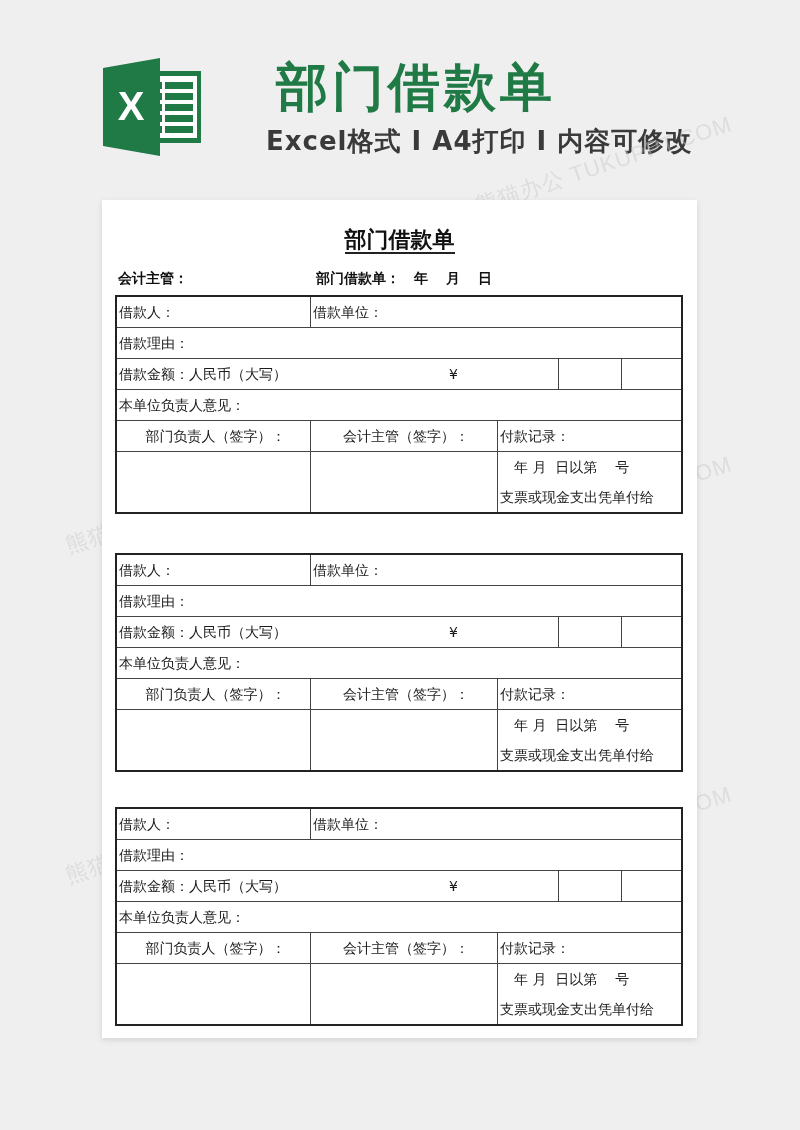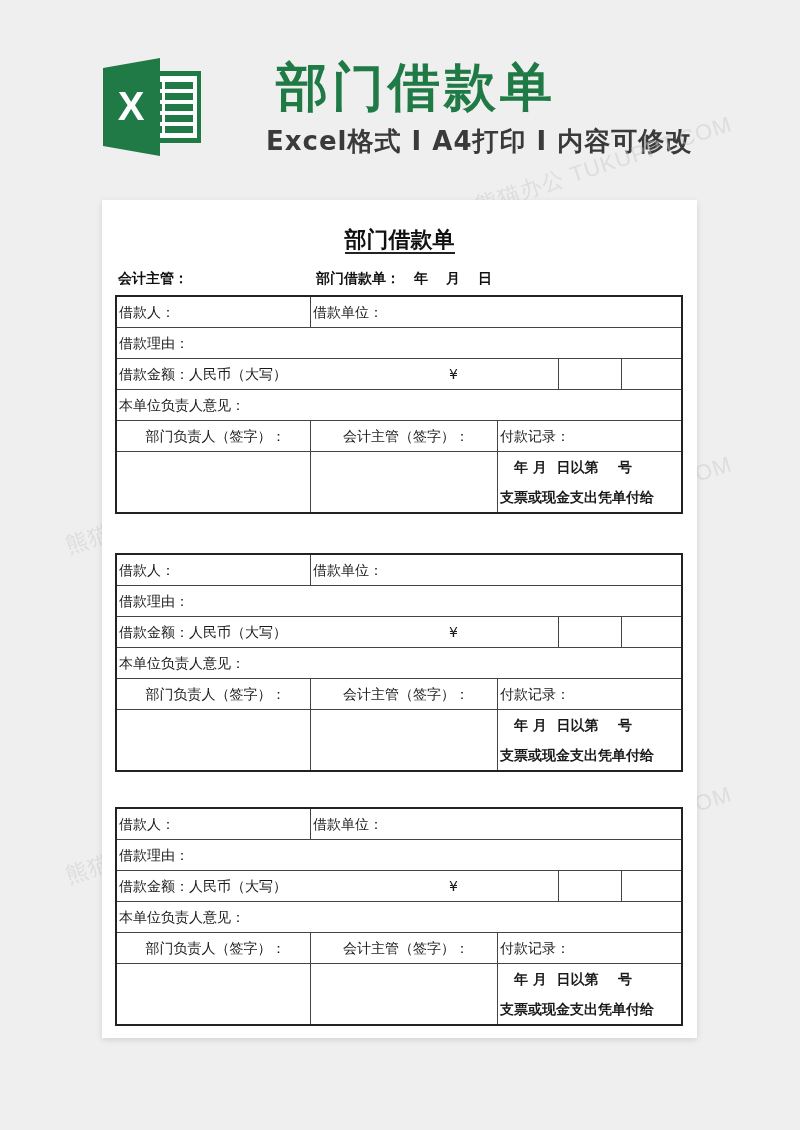--- a/index.html
+++ b/index.html
@@ -42,21 +42,21 @@
   .meta-left { left: 16px; }
   .meta-right { left: 214px; }
   .meta-right .date-part { margin-left: 14px; }
   .meta-right .date-part + .date-part { margin-left: 18px; }
 
   .form {
     position: absolute; left: 13px; width: 568px; height: 219px;
     border: 2px solid #222;
   }
   .row { position: absolute; left: 0; width: 100%; height: 31px; border-bottom: 1px solid #444; }
-  .row:last-child { border-bottom: none; font-weight: bold; }
+  .row:last-child { border-bottom: none; }
   .cell {
     position: absolute; top: 0; height: 100%;
     font-size: 14px; line-height: 30px; padding-left: 2px; white-space: nowrap; color: #1a1a1a;
   }
   .vline { position: absolute; top: 0; height: 100%; border-left: 1px solid #444; }
   .center { text-align: center; padding-left: 4px; }
 </style>
 </head>
 <body>
 

